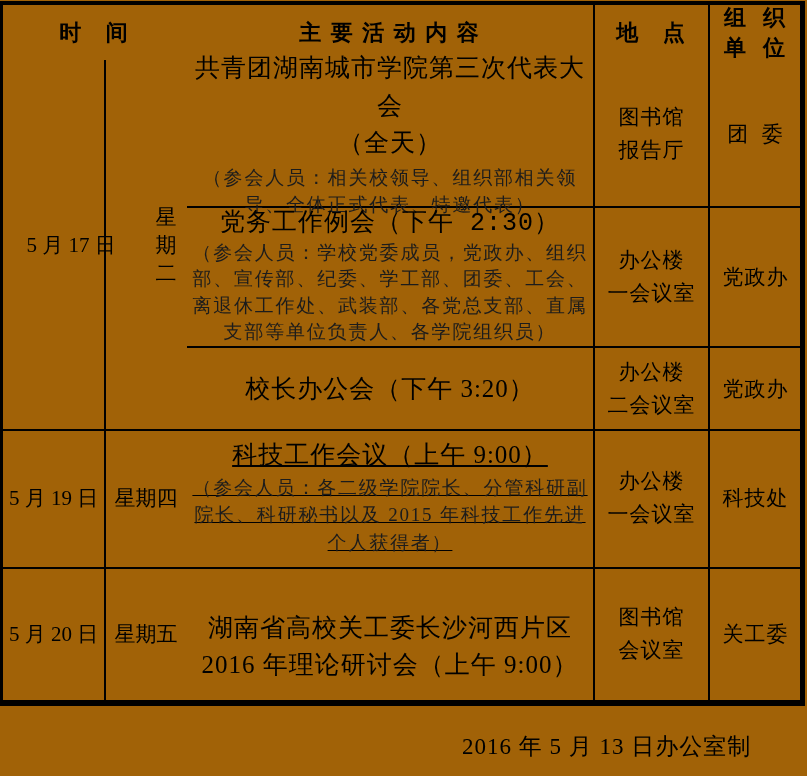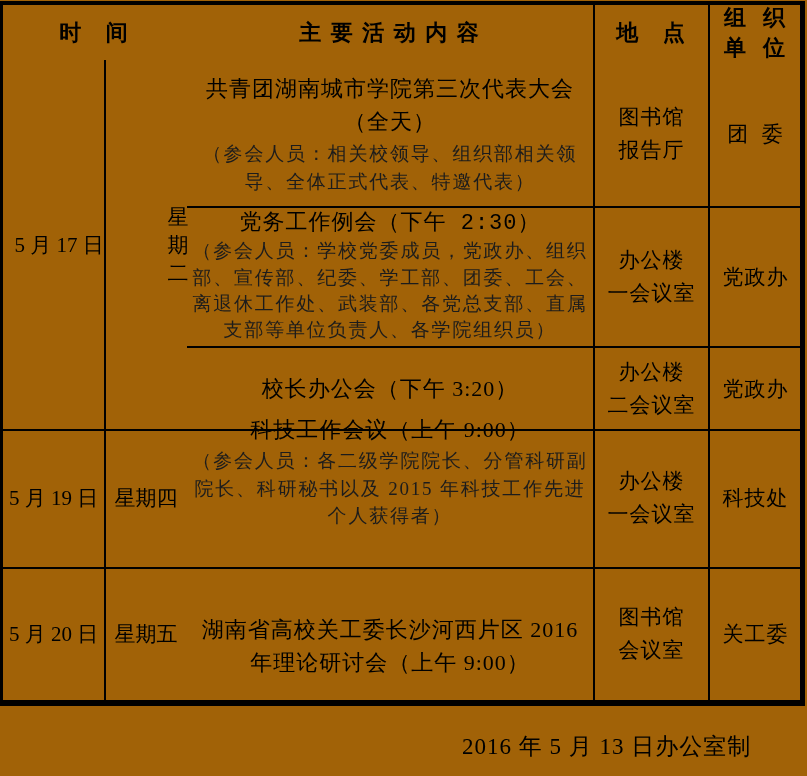--- a/index.html
+++ b/index.html
@@ -20,21 +20,21 @@
   .vline,.hline{position:absolute;background:#000;}
   .cell{
     position:absolute;
     display:flex;flex-direction:column;
     align-items:center;justify-content:center;
     text-align:center;
     box-sizing:border-box;
   }
   .th{font-weight:bold;font-size:22px;letter-spacing:2px;line-height:1.35;}
   .date{font-size:21px;}
-  .title{font-size:22px;letter-spacing:1px;line-height:1.5;}
+  .title{font-size:25px;letter-spacing:1px;line-height:1.5;}
   .participants{
     font-size:19px;letter-spacing:1.8px;line-height:1.45;
     color:#1c1c1c;margin-top:2px;
   }
   .locline{font-size:21px;line-height:1.55;letter-spacing:1px;}
   .unit{font-size:21px;letter-spacing:1px;white-space:pre;}
   .footer{
     position:absolute;left:462px;top:731px;width:260px;
     font-size:23px;letter-spacing:1px;
     white-space:nowrap;
@@ -62,24 +62,24 @@
     <span style="white-space:pre;">主 要 活 动 内 容</span>
   </div>
   <div class="cell th" style="left:595px;top:5px;width:113px;height:55px;">
     <span style="white-space:pre;">地   点</span>
   </div>
   <div class="cell th" style="left:710px;top:3px;width:91px;height:60px;">
     <span style="white-space:pre;">组  织</span>
     <span style="white-space:pre;">单  位</span>
   </div>
 
-  <div class="cell date" style="left:4px;top:62px;width:110px;height:365px;">
+  <div class="cell date" style="left:16px;top:62px;width:110px;height:365px;">
     <span>5 月 17 日</span>
   </div>
-  <div class="cell date" style="left:118px;top:62px;width:80px;height:365px;padding-left:40px;">
+  <div class="cell date" style="left:106px;top:62px;width:80px;height:365px;padding-left:40px;">
     <span>星期二</span>
   </div>
 
   <div class="cell date" style="left:3px;top:431px;width:101px;height:134px;">
     <span>5 月 19 日</span>
   </div>
   <div class="cell date" style="left:106px;top:431px;width:80px;height:134px;">
     <span>星期四</span>
   </div>
 
@@ -119,21 +119,21 @@
     <div class="title">校长办公会（下午 3:20）</div>
   </div>
   <div class="cell" style="left:595px;top:348px;width:113px;height:81px;">
     <span class="locline">办公楼</span>
     <span class="locline">二会议室</span>
   </div>
   <div class="cell" style="left:710px;top:348px;width:91px;height:81px;">
     <span class="unit">党政办</span>
   </div>
 
-  <div class="cell" style="left:187px;top:406px;width:406px;height:134px;">
+  <div class="cell" style="left:187px;top:431px;width:406px;height:134px;text-decoration:underline;">
     <div class="title" style="line-height:1.3;">科技工作会议（上午 9:00）</div>
     <div class="participants">（参会人员：各二级学院院长、分管科研副院长、科研秘书以及 2015 年科技工作先进个人获得者）</div>
   </div>
   <div class="cell" style="left:595px;top:431px;width:113px;height:134px;">
     <span class="locline">办公楼</span>
     <span class="locline">一会议室</span>
   </div>
   <div class="cell" style="left:710px;top:431px;width:91px;height:134px;">
     <span class="unit">科技处</span>
   </div>

